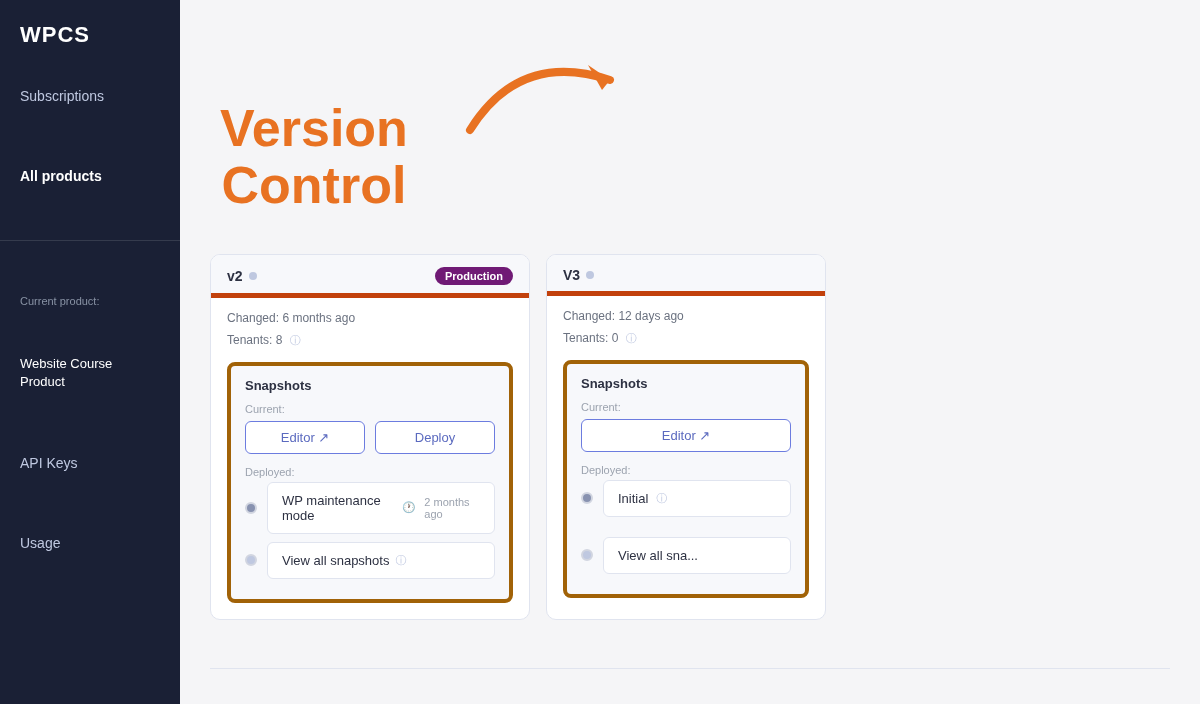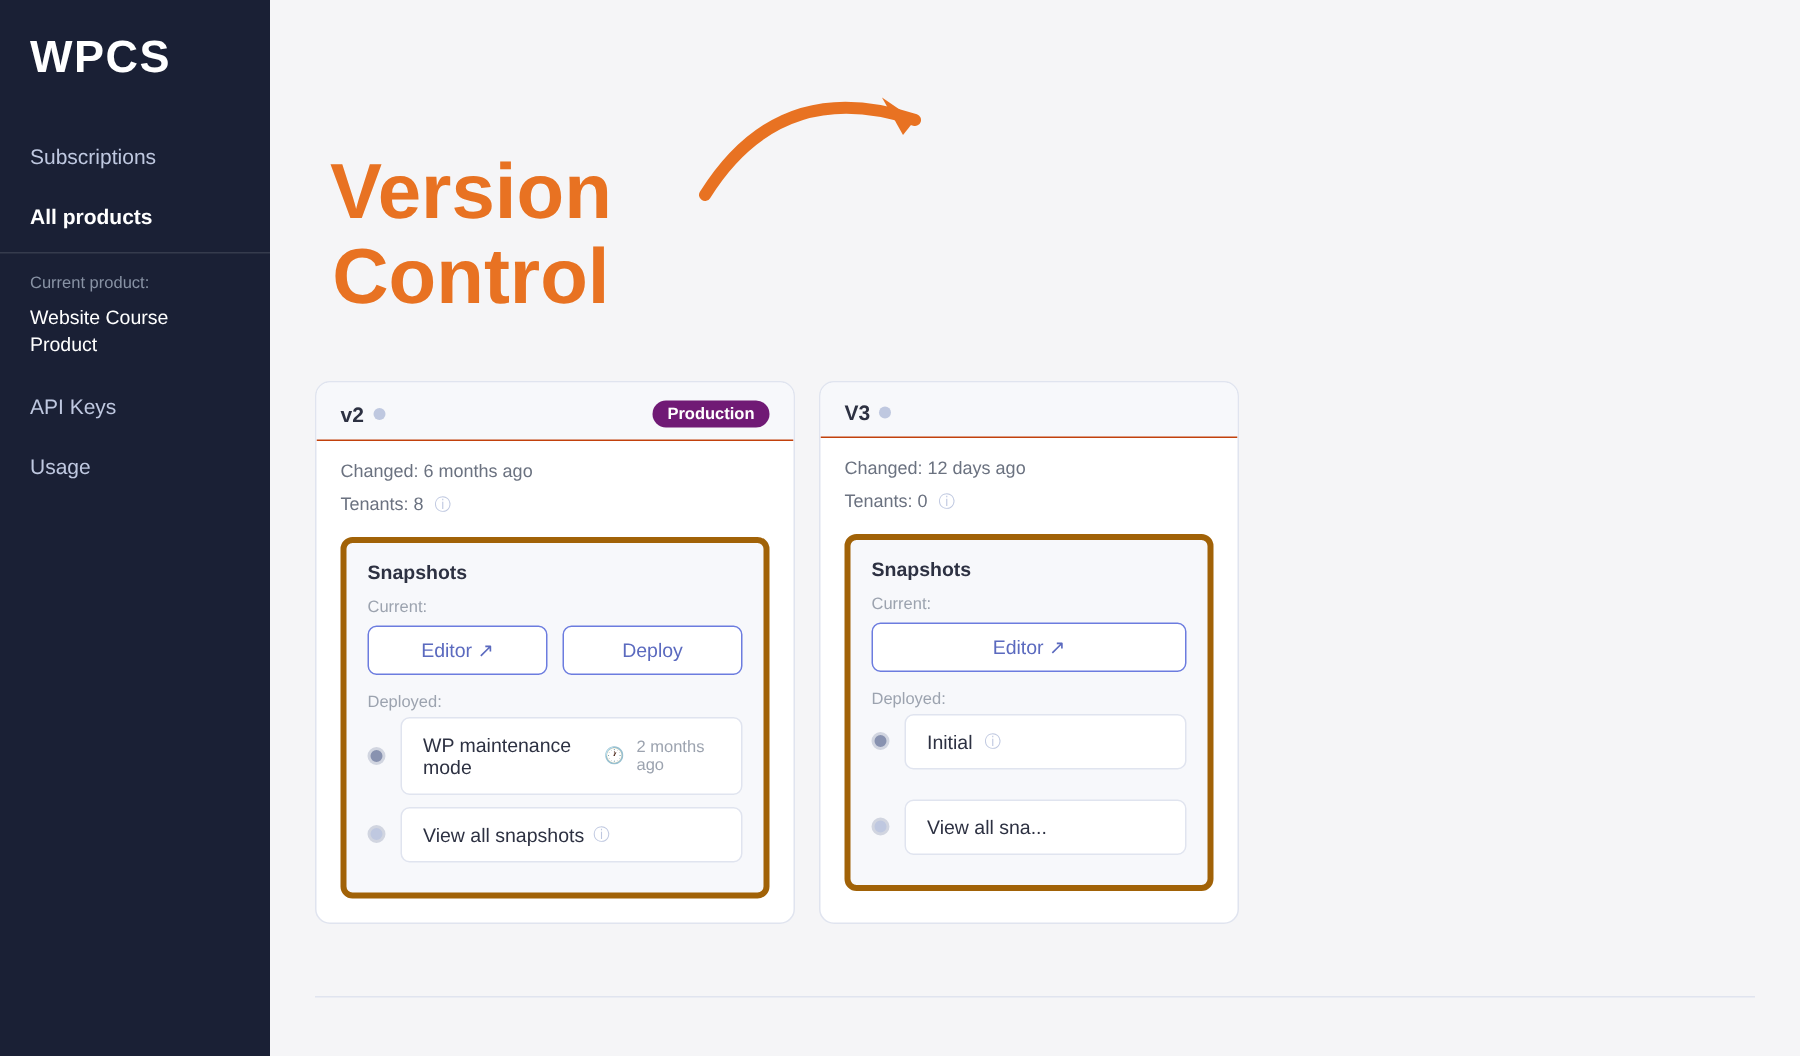--- a/index.html
+++ b/index.html
@@ -11,29 +11,30 @@
       min-width: 180px;
       background: #1a2035;
       color: #fff;
       display: flex;
       flex-direction: column;
       padding: 0;
       height: 100vh;
     }
     .sidebar-logo {
       padding: 22px 20px 20px;
-      font-size: 30px;
+      font-size: 22px;
       font-weight: 900;
       letter-spacing: 1px;
       color: #fff;
     }
     .sidebar-nav {
       display: flex;
       flex-direction: column;
       padding: 8px 0;
+      gap: 40px;
     }
     .sidebar-nav-item {
       padding: 12px 20px;
       font-size: 14px;
       color: #bfc8e0;
       cursor: pointer;
       transition: background 0.15s;
     }
     .sidebar-nav-item.active { color: #fff; font-weight: 600; }
     .sidebar-divider {
@@ -110,21 +111,21 @@
       min-width: 320px;
       padding: 0 0 16px 0;
       overflow: hidden;
     }
     .version-card-header {
       display: flex;
       align-items: center;
       justify-content: space-between;
       padding: 12px 16px 8px;
       background: #f7f8fb;
-      border-bottom: 1px solid #c2410c;
+      border-bottom: 5px solid #c2410c;
     }
     .version-tag {
       display: flex;
       align-items: center;
       gap: 6px;
       font-size: 14px;
       font-weight: 600;
       color: #2d3142;
     }
     .version-dot {

